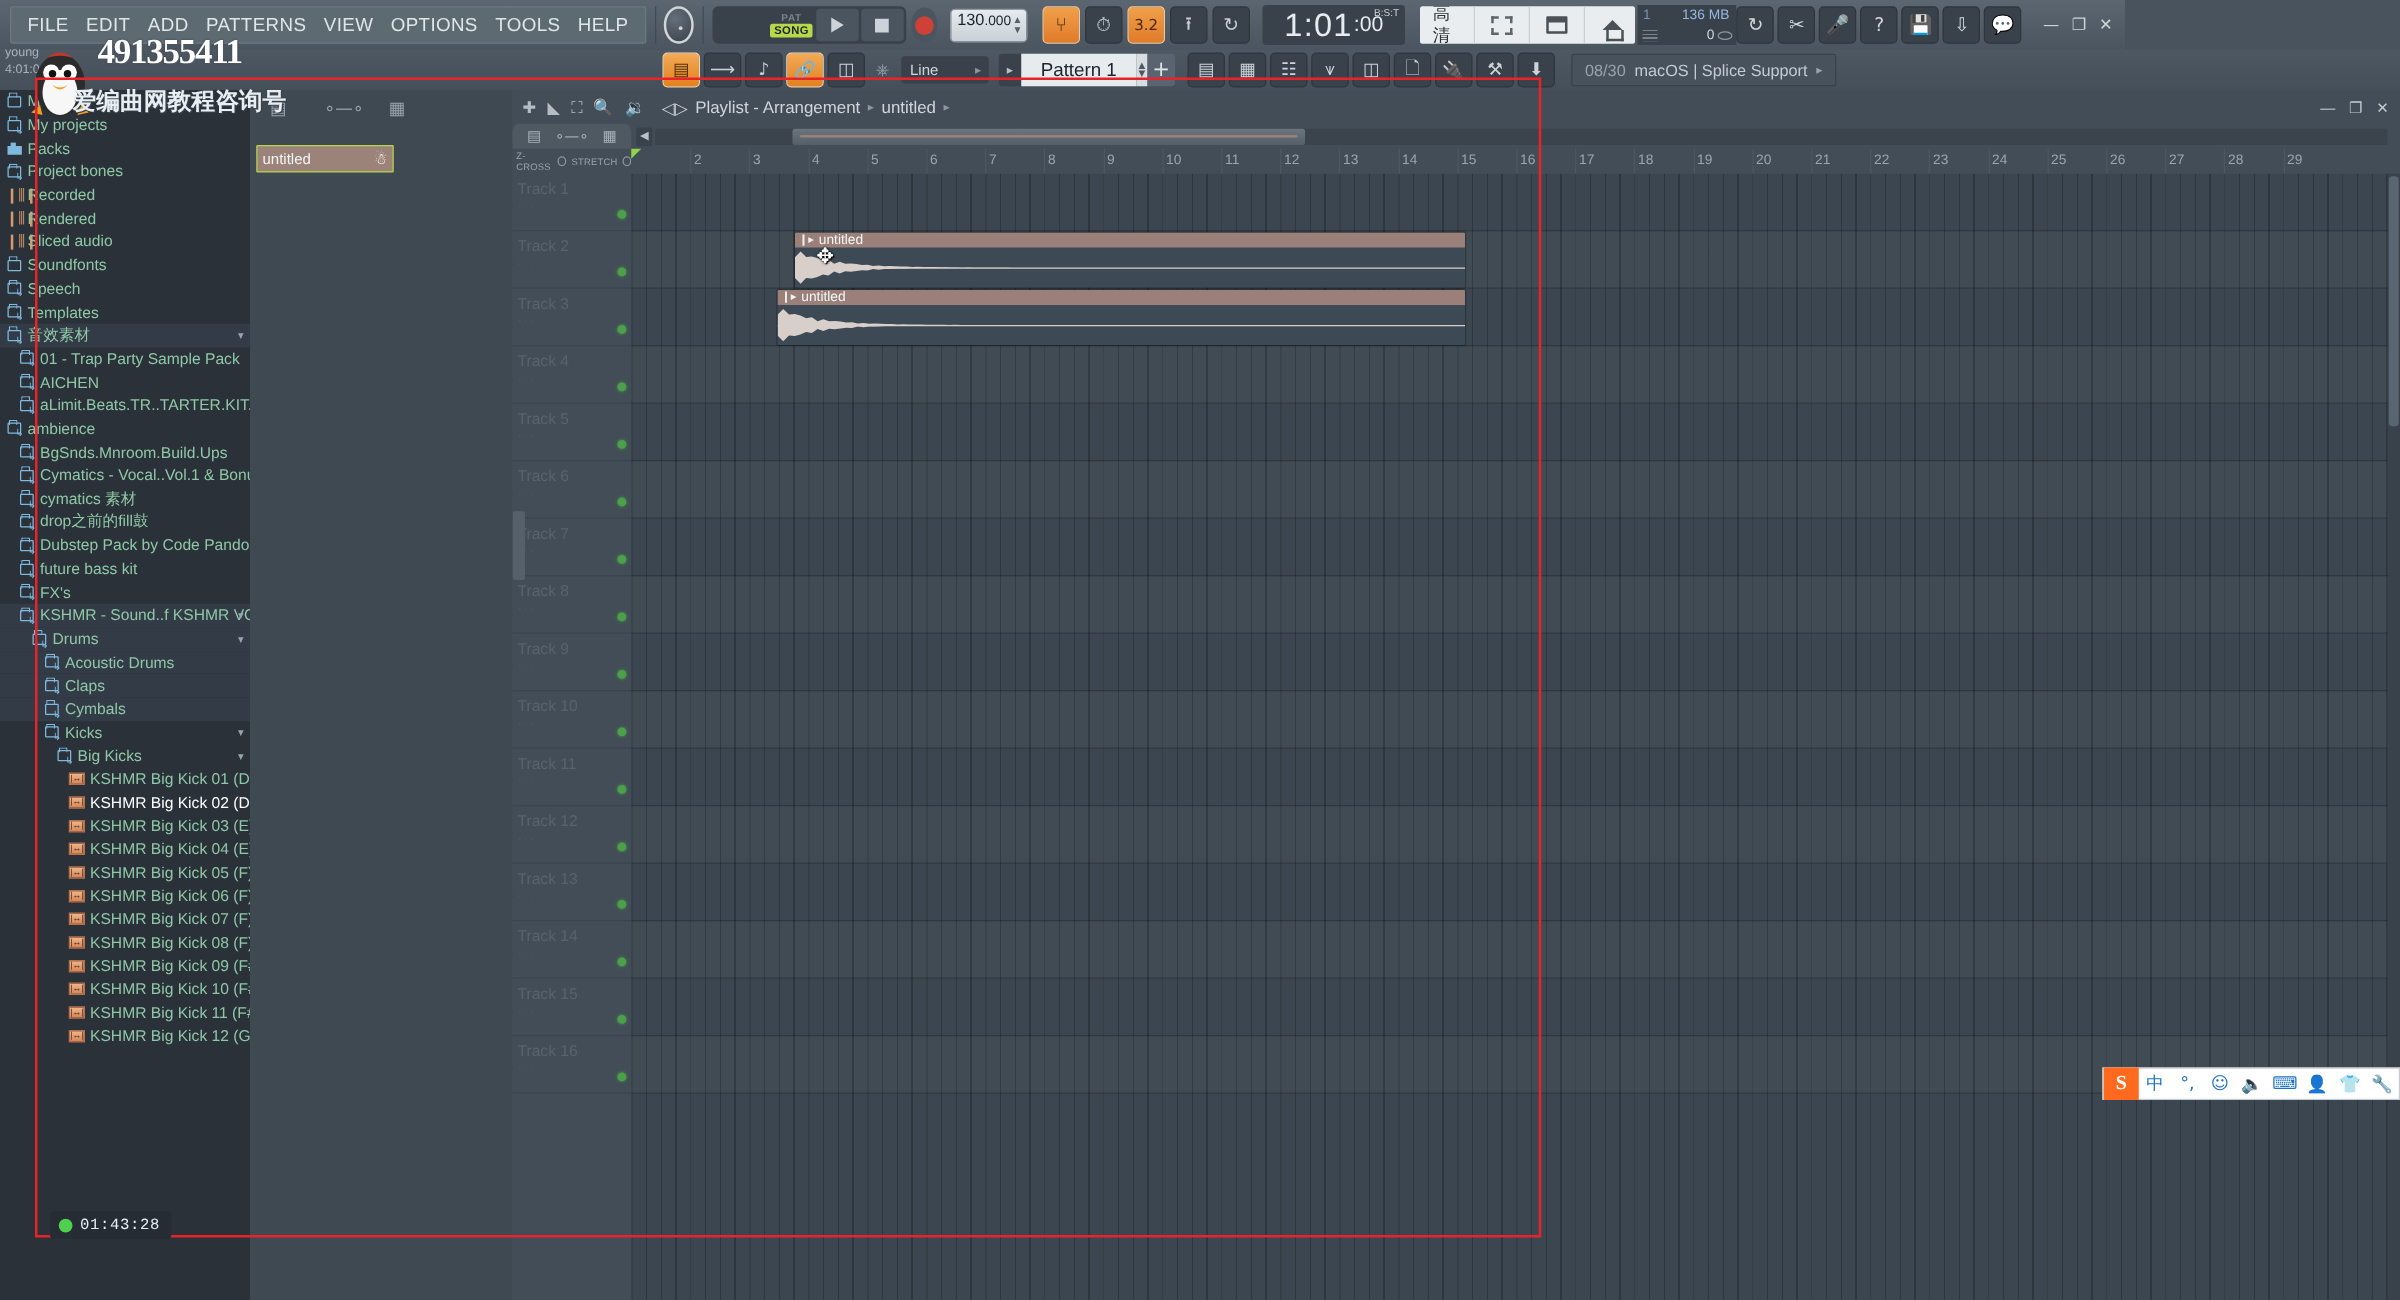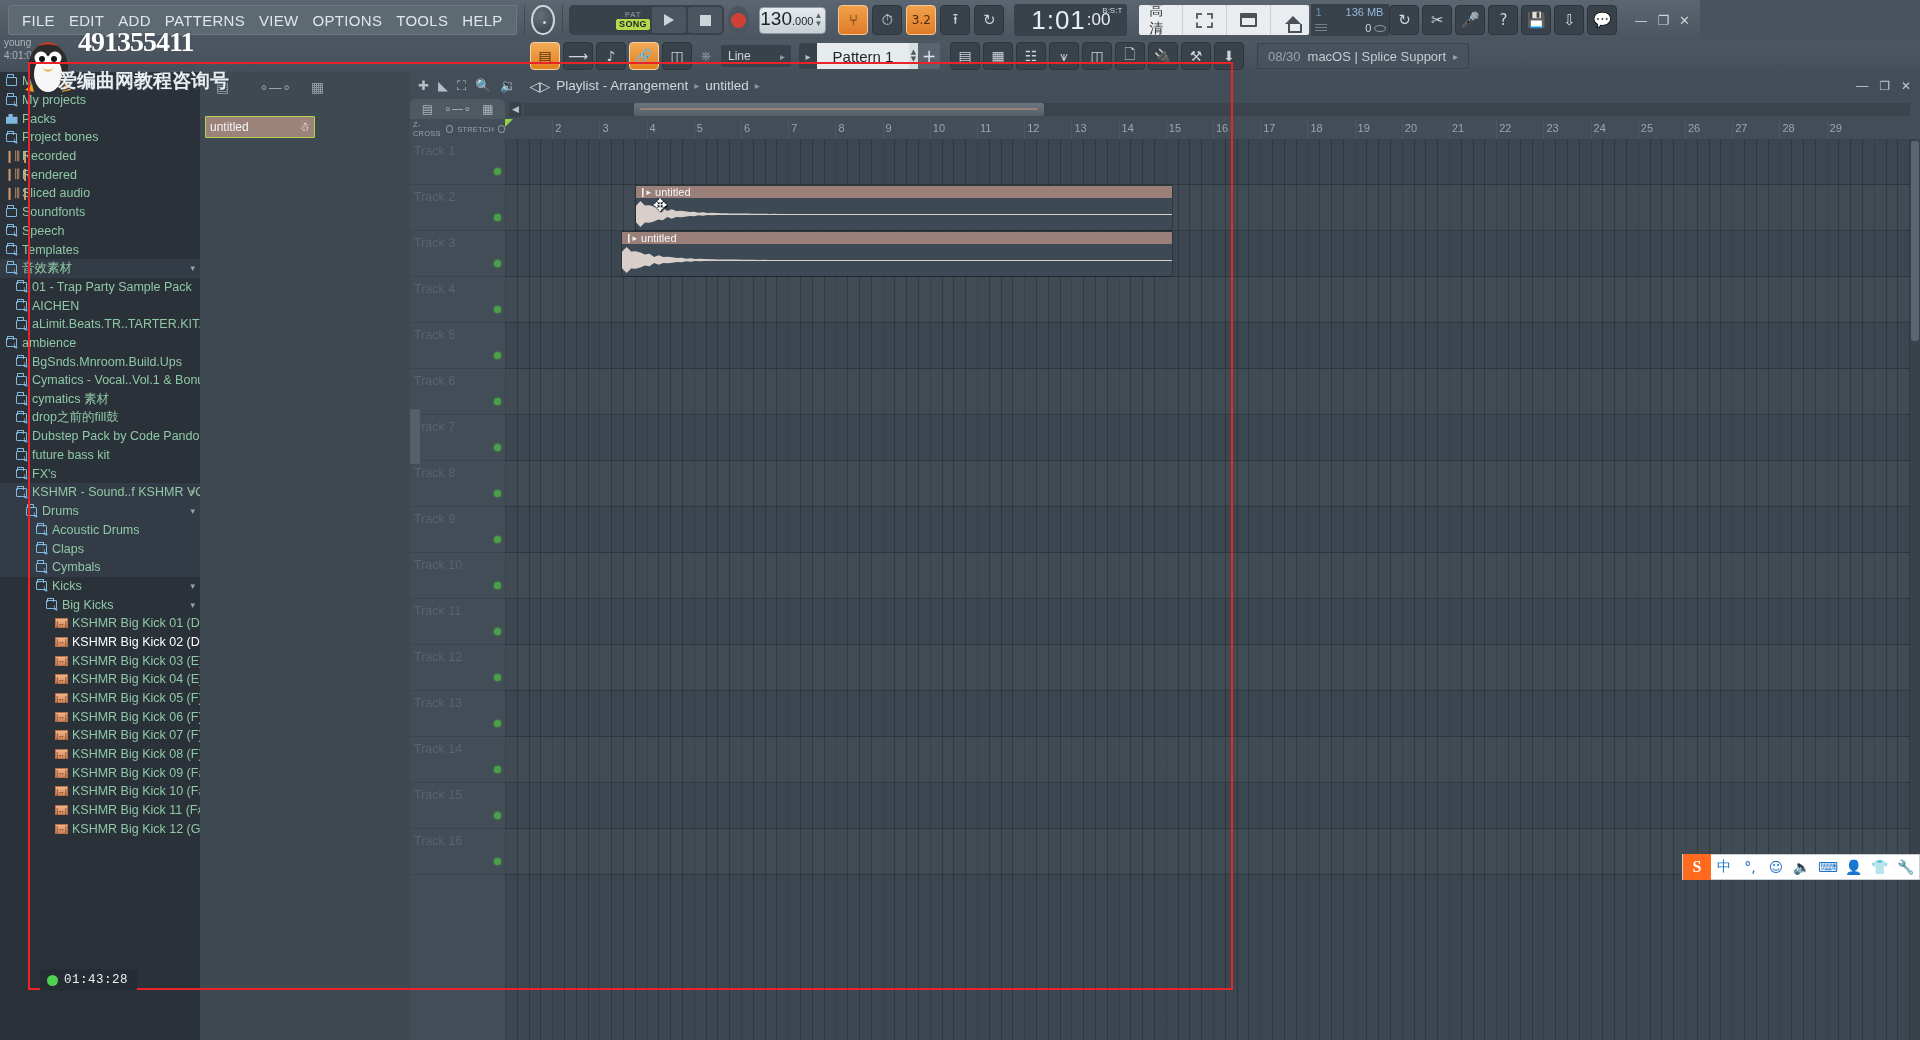--- a/index.html
+++ b/index.html
@@ -40,21 +40,21 @@
   .tri{ width:0;height:0;border-left:10px solid #cdd4d9;border-top:6px solid transparent;border-bottom:6px solid transparent; }
   .sq{ width:11px;height:11px;background:#cdd4d9; }
   .recbtn{ width:28px;height:28px;border-radius:50%;background:#4b555f;
     display:flex;align-items:center;justify-content:center; margin-left:4px;}
   .recbtn i{ width:15px;height:15px;border-radius:50%;background:#cf4136;display:block; }
 
   .tempo{ width:78px; height:27px; margin-left:10px; border-radius:4px;
     background:linear-gradient(#e5ebee,#c8d1d6); border:1px solid #90999f;
     display:flex; align-items:baseline; justify-content:flex-end; padding-right:12px;
     color:#18222b; position:relative; font-family:"Liberation Sans",sans-serif; }
-  .tempo .big{ font-size:19px; }
+  .tempo .big{ font-size:13px; }
   .tempo .small{ font-size:11px; }
   .tempo .spin{ position:absolute; right:3px; top:4px; font-size:8px; color:#55606a; line-height:8px; }
 
   .sqbtn{ width:30px;height:30px;border-radius:4px;background:#39424b;
     border:1px solid #2e363e; display:flex;align-items:center;justify-content:center;
     color:#c8cfd5; font-size:15px; margin-left:4px; font-family:"DejaVu Sans",sans-serif;}
   .sqbtn.on{ background:linear-gradient(#f0a04a,#e07b2a); border-color:#f6c893; color:#4a2a08; }
 
   .timebox{ margin-left:10px; width:152px; height:32px; background:#39424b;
     border-radius:3px; position:relative; display:flex; align-items:center;

